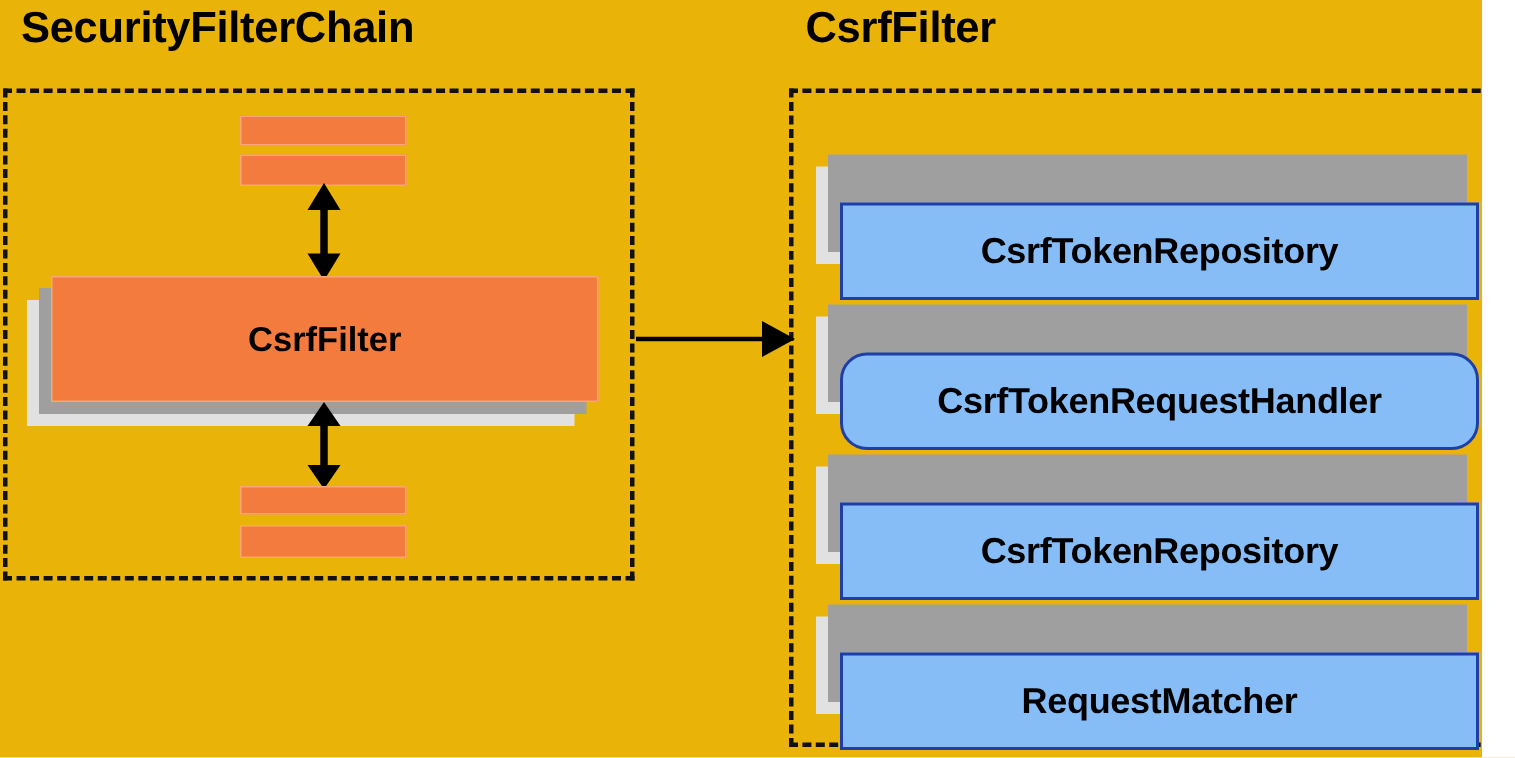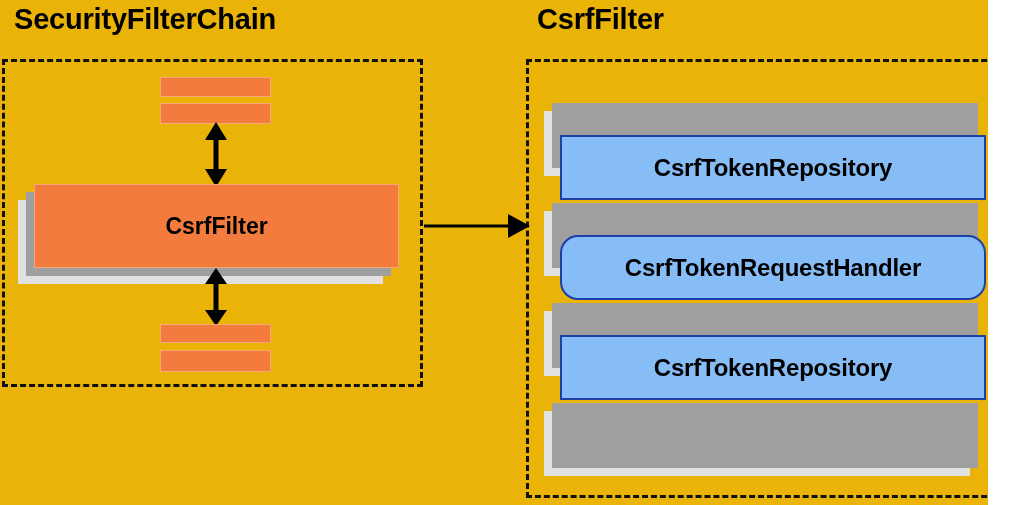--- a/index.html
+++ b/index.html
@@ -163,14 +163,17 @@
   </div>
 
   <div class="shadow-far" style="left:544px; top:311px; width:426px; height:65px;"></div>
   <div class="shadow-near" style="left:552px; top:303px; width:426px; height:65px;"></div>
   <div class="blue-box" style="left:560px; top:295px; width:426px; height:65px;">
     <span class="box-label">CsrfTokenRepository</span>
   </div>
 
   <div class="shadow-far" style="left:544px; top:411px; width:426px; height:65px;"></div>
   <div class="shadow-near" style="left:552px; top:403px; width:426px; height:65px;"></div>
+  <div class="blue-box" style="left:560px; top:395px; width:426px; height:65px;">
+    <span class="box-label">RequestMatcher</span>
+  </div>
 
 </div>
 
 </body></html>

